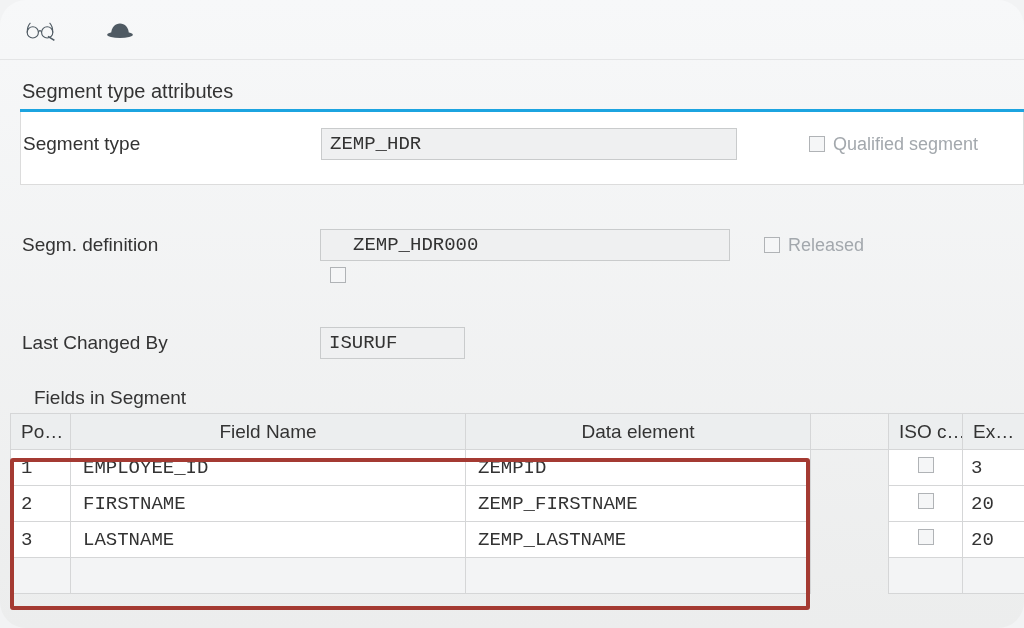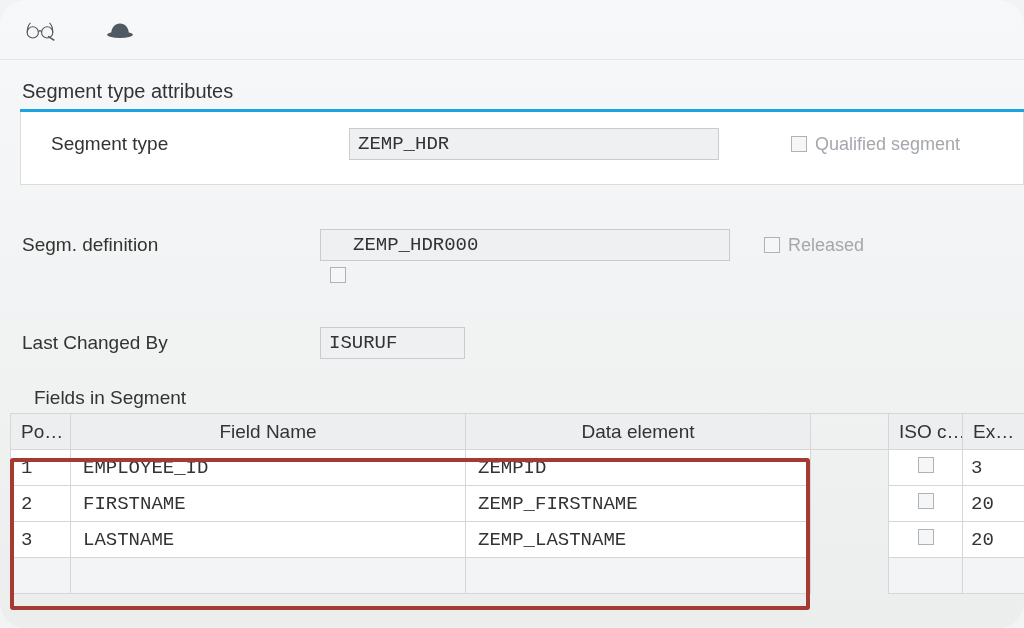--- a/index.html
+++ b/index.html
@@ -8,26 +8,26 @@
 
   
   .toolbar { height: 60px; display: flex; align-items: center; padding-left: 22px; gap: 44px; border-bottom: 1px solid #e4e5e6; }
   .tb-icon { width: 36px; height: 36px; color: #4f5a63; display: flex; align-items: center; justify-content: center; }
   .tb-icon svg { width: 32px; height: 28px; stroke: currentColor; fill: none; stroke-width: 1.4; }
 
   
   .panel { margin: 20px 0 0 20px; width: 1004px; }
   .panel-title { font-size: 20px; padding: 0 0 6px 2px; }
   .title-rule { height: 3px; background: #1ca4e0; }
-  .panel-body { background: #fff; border-left: 1px solid #dcdcdc; border-right: 1px solid #dcdcdc; border-bottom: 1px solid #dcdcdc; padding: 10px 12px 18px 28px; }
+  .panel-body { background: #fff; border-left: 1px solid #dcdcdc; border-right: 1px solid #dcdcdc; border-bottom: 1px solid #dcdcdc; padding: 10px 12px 18px 0; }
 
   .row { display: flex; align-items: center; margin: 6px 0; }
   .row .lbl { width: 300px; padding-left: 2px; font-size: 19px; }
   .ro-input { height: 32px; line-height: 30px; padding: 0 8px; background: #eff0f1; border: 1px solid #c9cbcc; font-family: 'Courier New', monospace; font-size: 19px; }
-  .w-st   { width: 370px; }
+  .w-st   { width: 416px; }
   .w-desc { width: 660px; }
   .w-def  { width: 410px; padding-left: 32px; }
   .w-user { width: 145px; }
 
   .chk-wrap { display: flex; align-items: center; gap: 8px; margin-left: 72px; color: #a3a8ad; }
   .chk-wrap.inline { margin-left: 4px; }
   .chk { width: 16px; height: 16px; border: 1px solid #b0b3b6; background: #f5f6f7; display: inline-block; }
 
   
   .sub { margin: 30px 0 0 20px; width: 1004px; }

